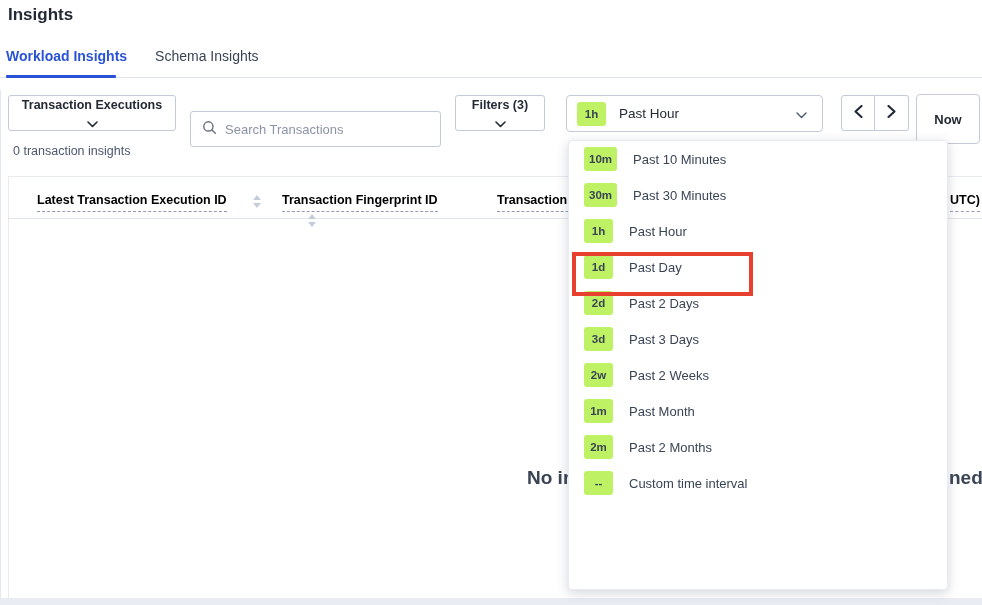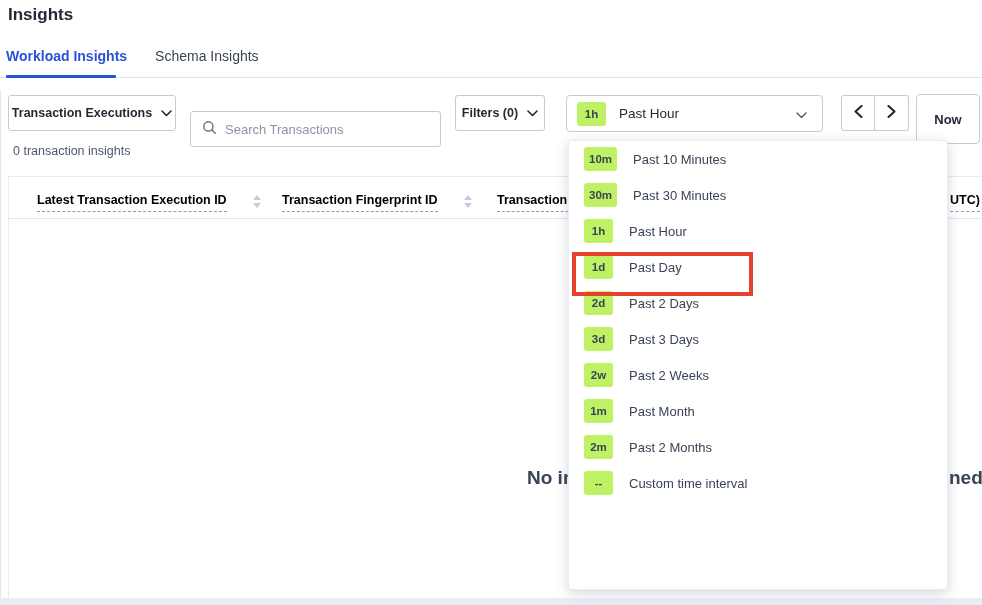--- a/index.html
+++ b/index.html
@@ -32,21 +32,21 @@
   .table-header-row {
     position:absolute; left:8px; top:176px; width:974px; height:43px;
     border-bottom:1px solid #e0e5ee;
   }
 
   
   .btn {
     position:absolute; height:36px; top:95px;
     background:#fff; border:1px solid #c3cad9; border-radius:3px;
     display:flex; align-items:center; justify-content:center;
-    font-size:12.5px; font-weight:bold; color:#242a35; cursor:pointer; gap:9px;
+    font-size:12.5px; font-weight:bold; color:#242a35; cursor:pointer; gap:9px;flex-direction:column;
   }
   .btn svg { display:block; }
   .type-select { left:8px; width:168px; }
   .filters-btn { left:455px; width:90px; }
   .search-wrap {
     position:absolute; left:190px; top:95px; width:251px; height:36px;
     border:1px solid #c3cad9; border-radius:3px; background:#fff;
     display:flex; align-items:center; padding-left:11px; gap:8px;margin-top:16px;
   }
   .search-wrap input {
@@ -81,21 +81,21 @@
   
   .col-header {
     position:absolute; top:193px; font-size:12.5px; font-weight:bold; color:#000000;
     cursor:pointer; display:flex; align-items:flex-start; gap:0;
   }
   .col-label { border-bottom:1px dashed #8f9bb3; padding-bottom:4px; }
   .sort-icon { display:flex; flex-direction:column; gap:3px; margin-left:26px; margin-top:2px; }
   .sort-icon .tri-up { width:0; height:0; border-left:4px solid transparent; border-right:4px solid transparent; border-bottom:5px solid #c6cdda; }
   .sort-icon .tri-down { width:0; height:0; border-left:4px solid transparent; border-right:4px solid transparent; border-top:5px solid #c6cdda; }
   .col1 { left:37px; }
-  .col2 { left:282px; }
+  .col2 { left:282px;flex-direction:column; }
   .col3 { left:497px; }
   .col4-frag { left:950px; }
 
   
   .empty-frag {
     position:absolute; top:467px; font-size:19px; font-weight:bold; color:#394455; z-index:5;
     white-space:nowrap;
   }
   .empty-left { left:527px; }
   .empty-right { left:949px; }
@@ -150,21 +150,21 @@
   <span>
     <svg width="15" height="15" viewBox="0 0 15 15">
         <circle cx="6.4" cy="6.4" r="4.6" fill="none" stroke="#69707d" stroke-width="1.4"></circle>
         <line x1="9.9" y1="9.9" x2="13.3" y2="13.3" stroke="#69707d" stroke-width="1.4" stroke-linecap="round"></line>
       </svg>
   </span>
   <input type="text" placeholder="Search Transactions" style="">
 </div>
 
 <div class="btn filters-btn">
-  <span>Filters (0)</span>
+  <span>Filters (3)</span>
   <span>
     <svg width="11" height="7" viewBox="0 0 11 7">
         <path d="M1 1 L5.5 5.5 L10 1" fill="none" stroke="#242a35" stroke-width="1.6" stroke-linecap="round" stroke-linejoin="round"></path>
       </svg>
   </span>
 </div>
 
 <div class="time-picker">
   <span class="interval-badge">1h</span>
   <span class="tp-label">Past Hour</span>

